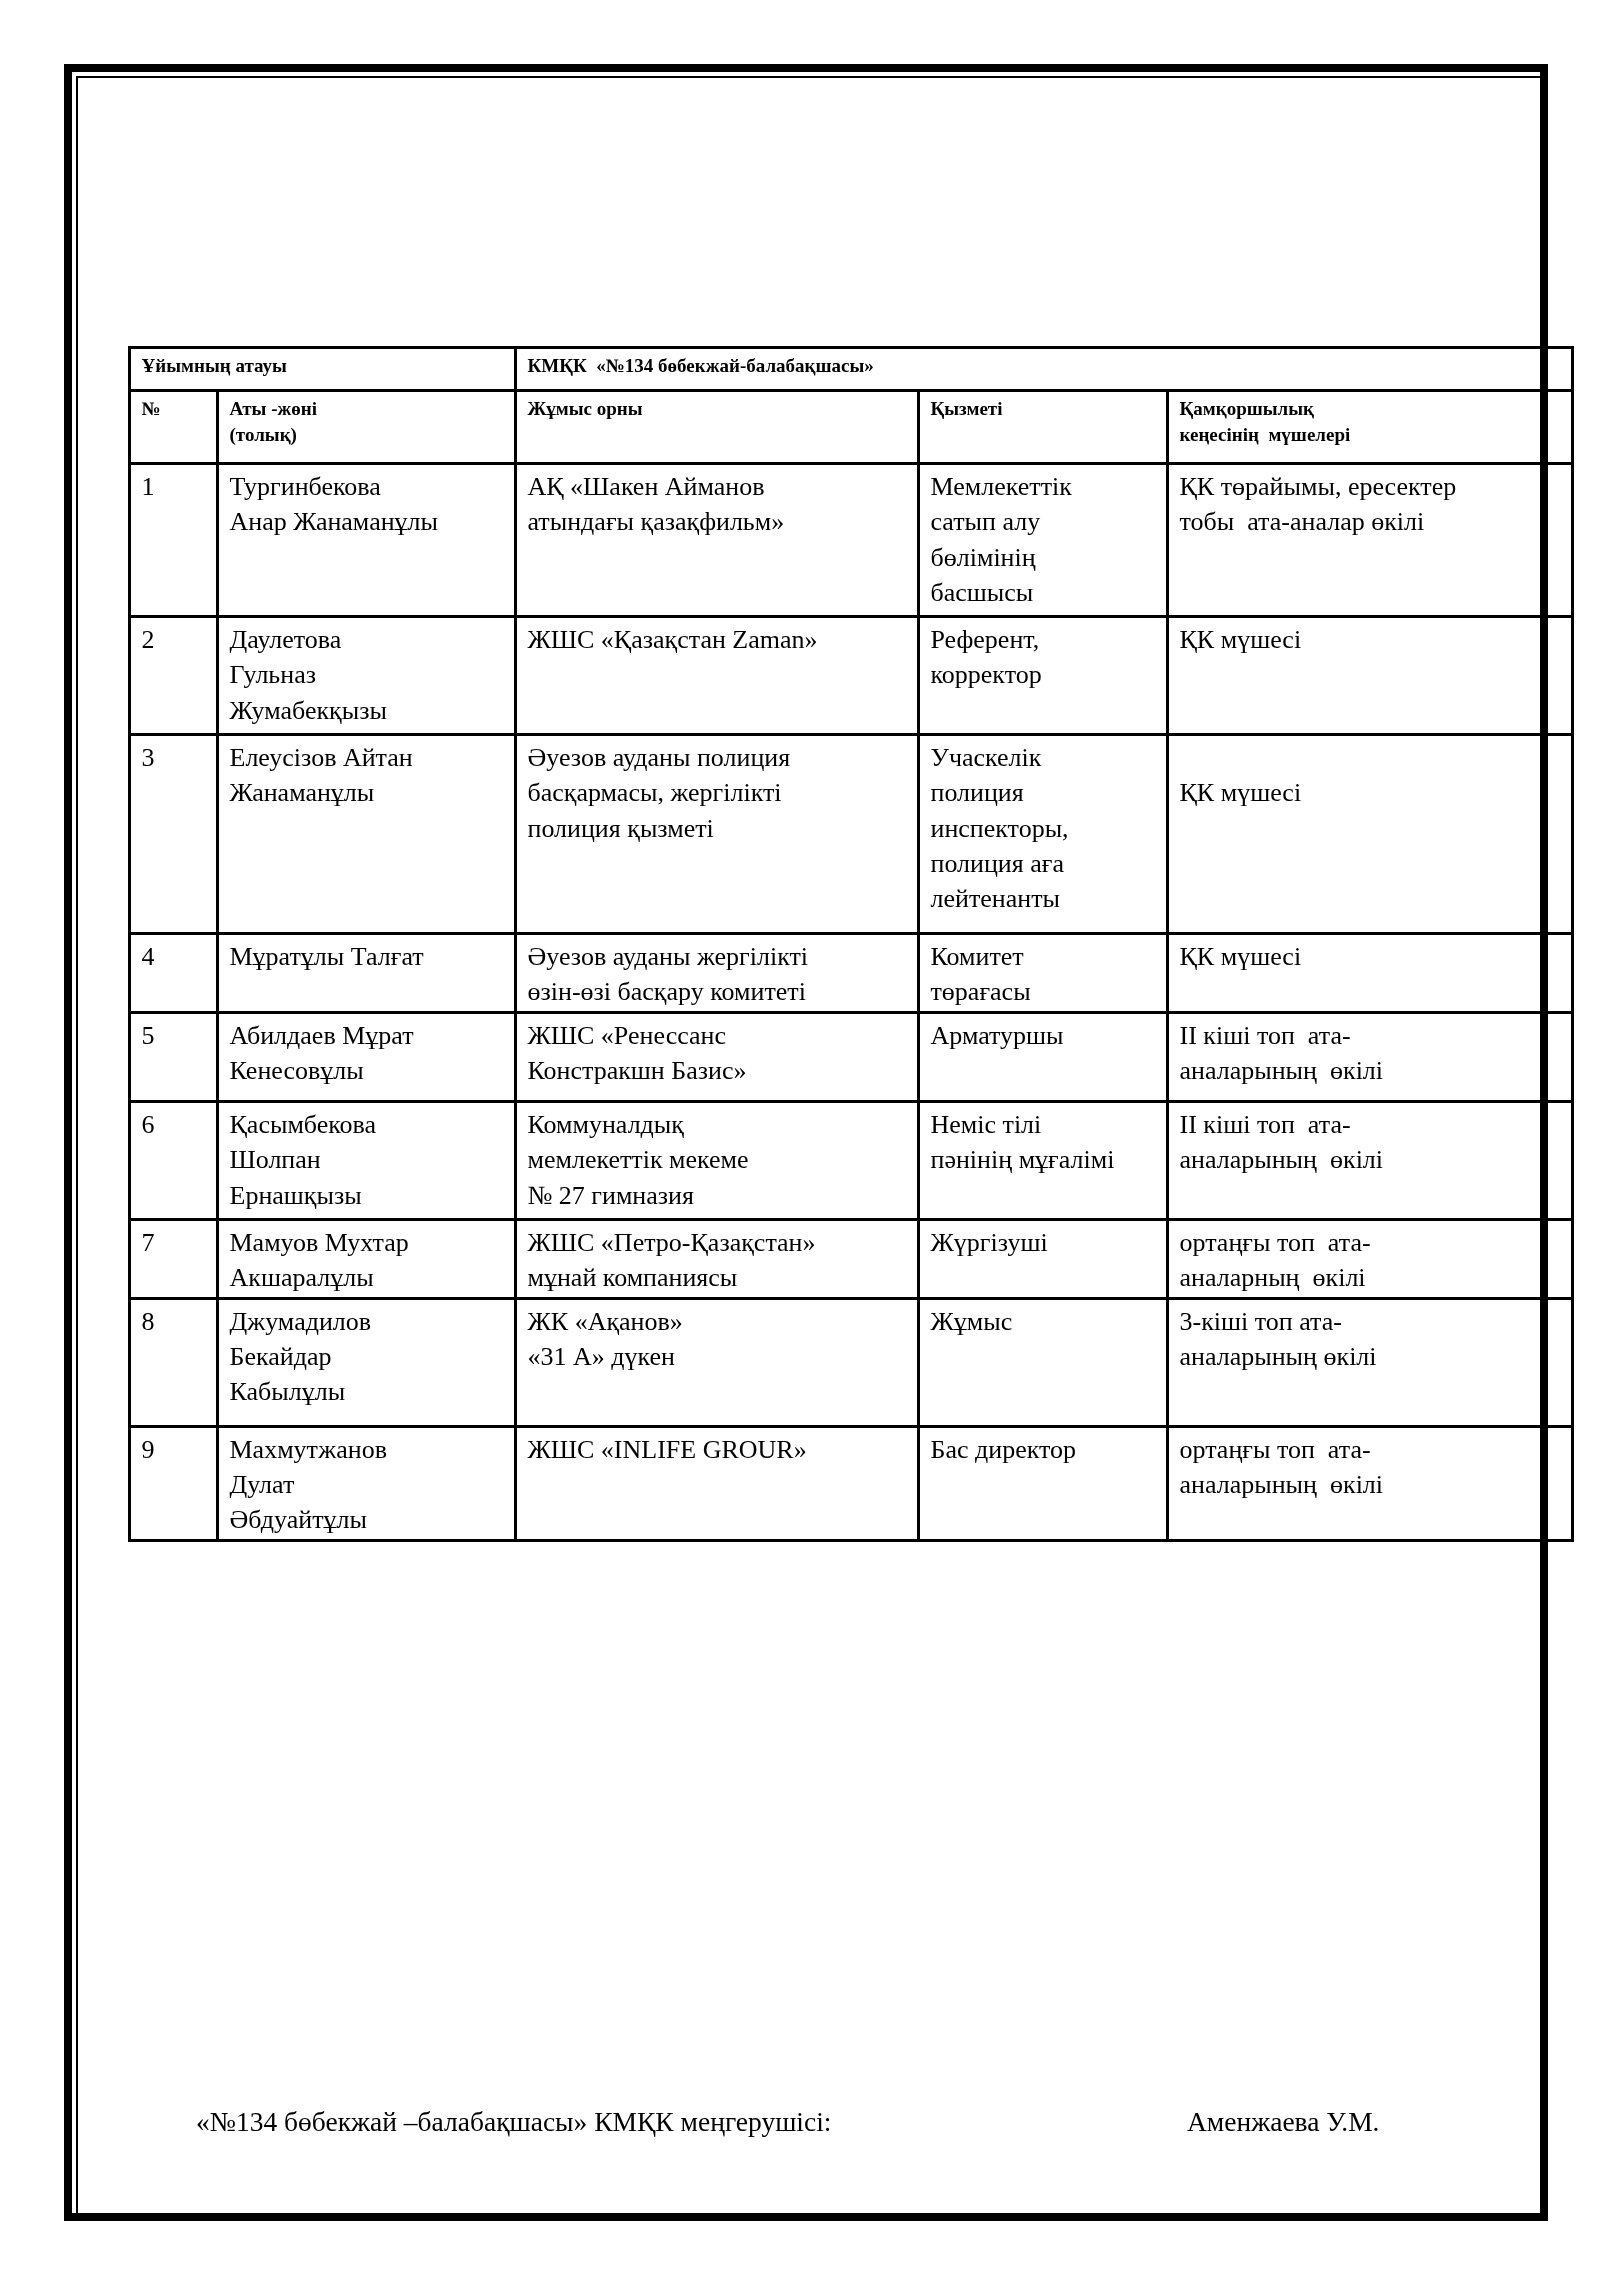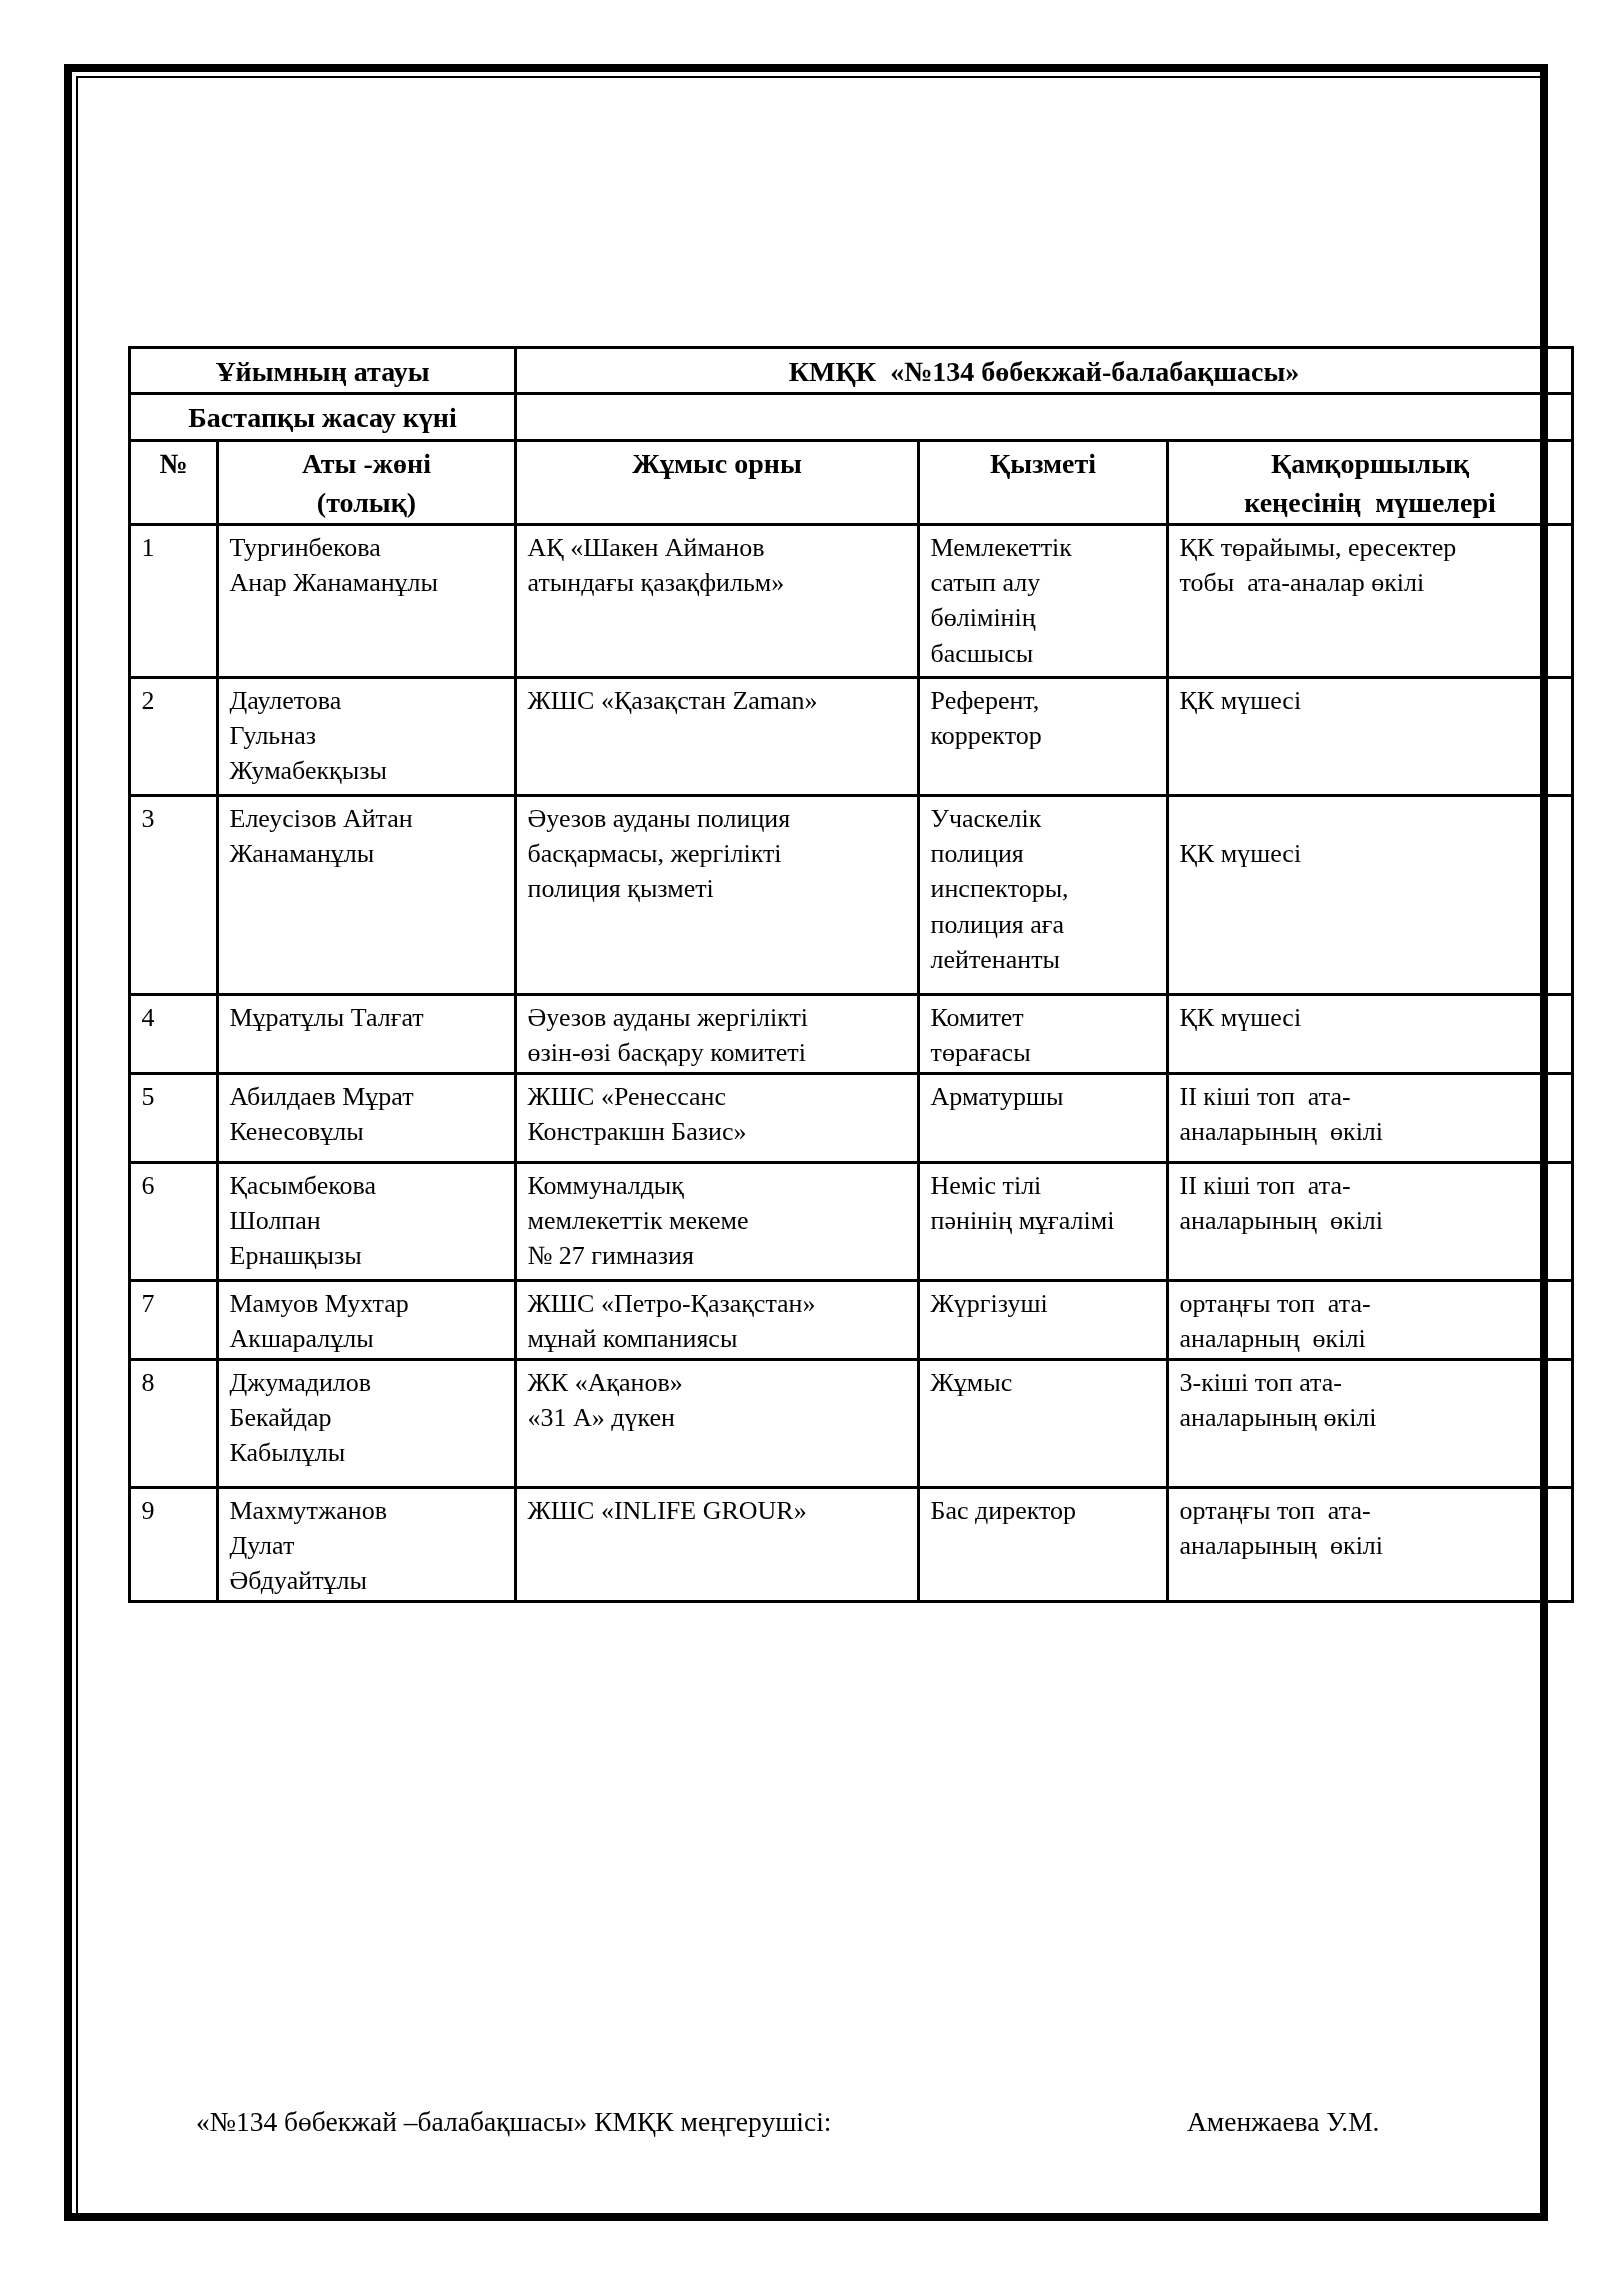--- a/index.html
+++ b/index.html
@@ -47,22 +47,21 @@
     font-size: 26px;
     line-height: 1.36;
     font-weight: normal;
     white-space: pre-wrap;
     word-wrap: break-word;
     overflow: visible;
     box-sizing: border-box;
   }
   table.doc-table th, table.doc-table td.hdr {
     font-weight: bold;
-    font-size: 28px;
-    text-align: center;
+    font-size: 19px;
   }
   
   .footer-line {
     position: absolute;
     left: 0; top: 2106px;
     width: 1623px;
     height: 46px;
     font-size: 27.5px;
     font-weight: normal;
   }
@@ -81,24 +80,20 @@
     <col style="width:298px">
     <col style="width:403px">
     <col style="width:249px">
     <col style="width:405px">
   </colgroup>
   <tbody>
 
     <tr style="height:43px">
       <td class="hdr" colspan="2">Ұйымның атауы</td>
       <td class="hdr" colspan="3">КМҚК  «№134 бөбекжай-балабақшасы»</td>
-    </tr>
-    <tr style="height:43px">
-      <td class="hdr" colspan="2">Бастапқы жасау күні</td>
-      <td colspan="3"></td>
     </tr>
 
     <tr style="height:73px">
       <th>№</th>
       <th>Аты -жөні
 (толық)</th>
       <th>Жұмыс орны</th>
       <th>Қызметі</th>
       <th>Қамқоршылық
 кеңесінің  мүшелері</th>

